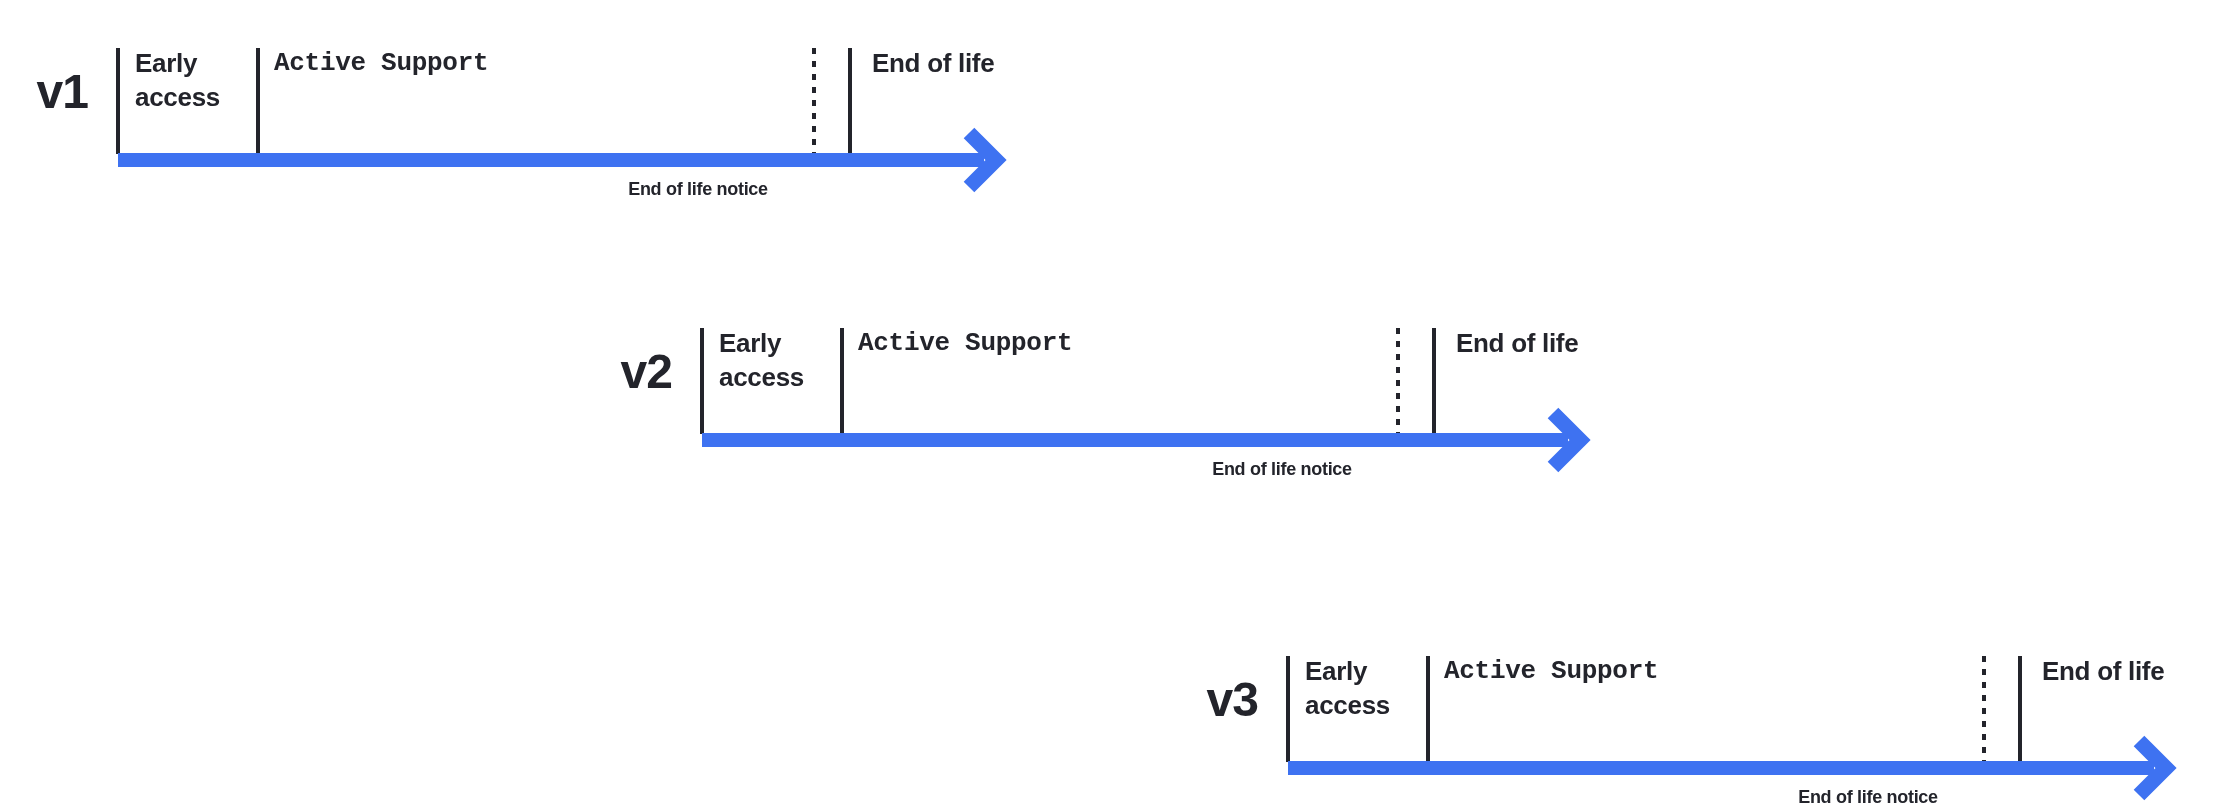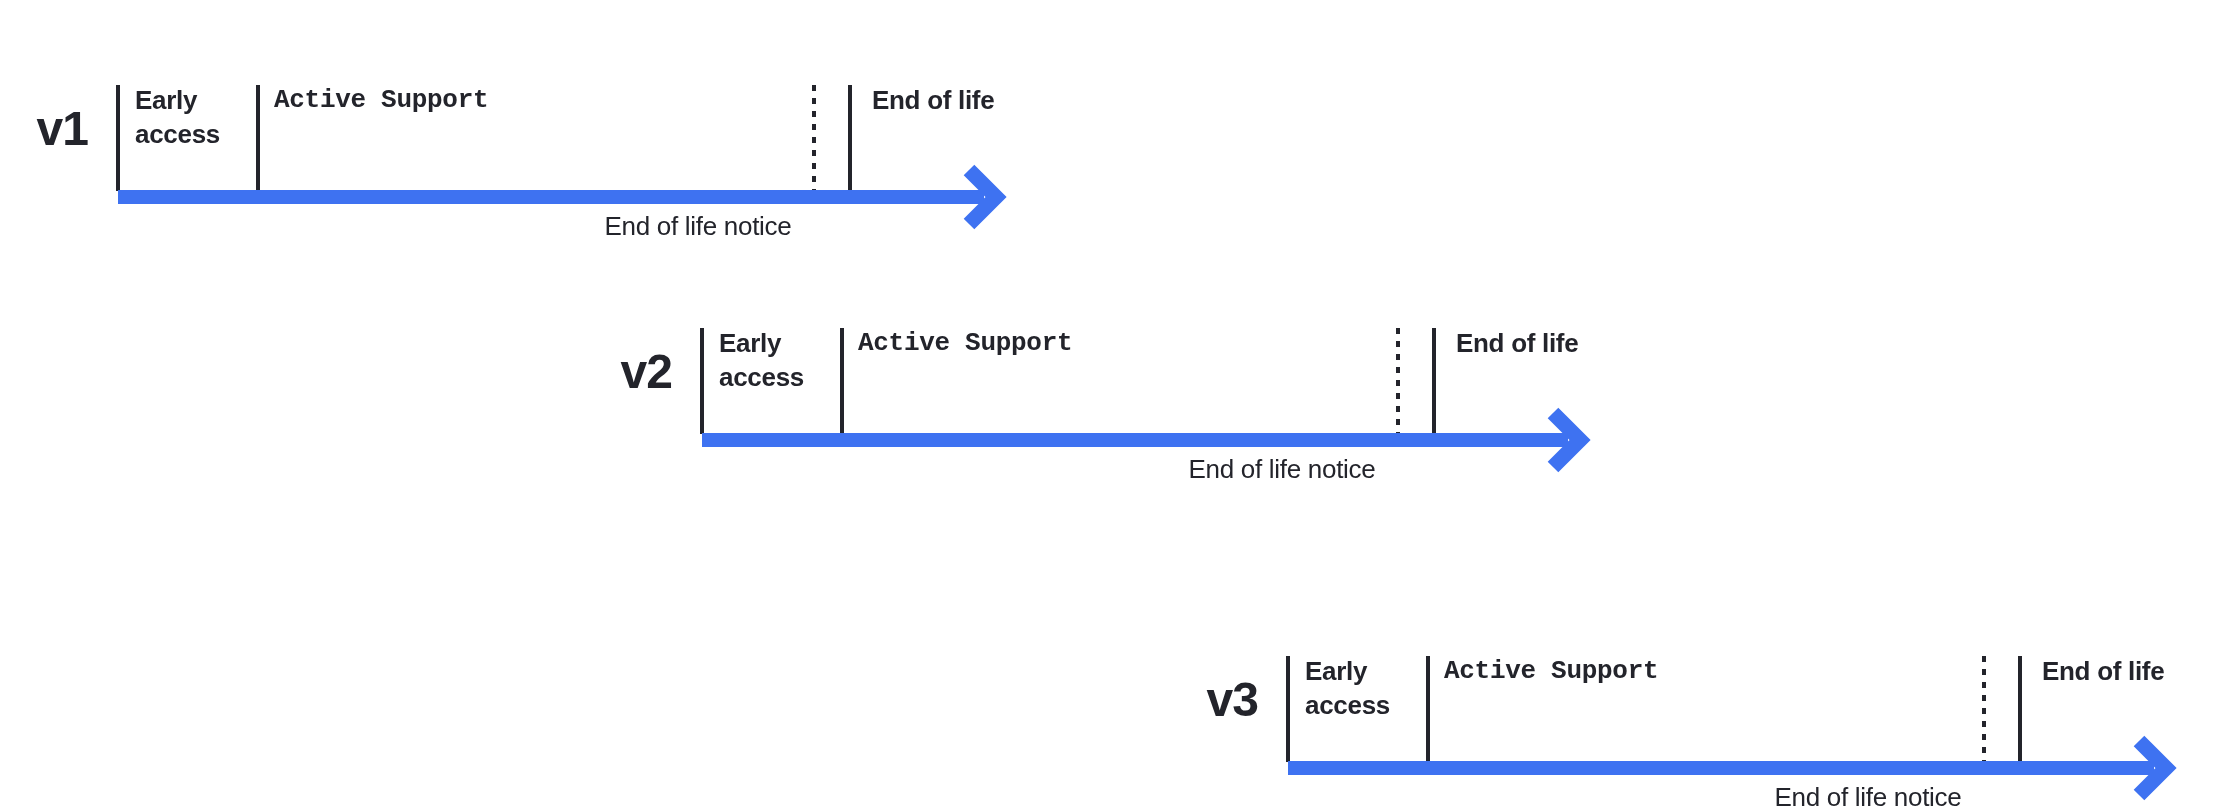--- a/index.html
+++ b/index.html
@@ -14,21 +14,21 @@
     background: #ffffff;
     overflow: hidden;
     font-family: "Liberation Sans", "DejaVu Sans", sans-serif;
     color: var(--text-color, #23242B);
   }
   .timeline-row {
     position: absolute;
     width: 910px;
     height: 170px;
   }
-  .row-1 { left: 118px; top: 48px; margin-top: 37px; }
+  .row-1 { left: 118px; top: 48px; }
   .row-2 { left: 702px; top: 328px; }
   .row-3 { left: 1288px; top: 608px; margin-top: 48px; }
 
   .version-label {
     position: absolute;
     left: -140px;
     top: 18px;
     width: 110px;
     text-align: right;
     font-size: 48px;
@@ -67,23 +67,23 @@
   }
   .seg-label.early   { left: 17px; width: 105px; white-space: normal; }
   .seg-label.active  { left: 156px; font-family: Liberation Mono, monospace; }
   .seg-label.eol     { left: 754px; }
   .notice-label {
     position: absolute;
     left: 430px;
     top: 126px;
     width: 300px;
     text-align: center;
-    font-size: 26px;
+    font-size: 18px;
     line-height: 30px;
-    font-weight: normal;
+    font-weight: bold;
     letter-spacing: -0.3px;
     white-space: nowrap;
   }
   .arrow-svg {
     position: absolute;
     left: 0;
     top: 72px;
     width: 910px;
     height: 80px;
     overflow: visible;

